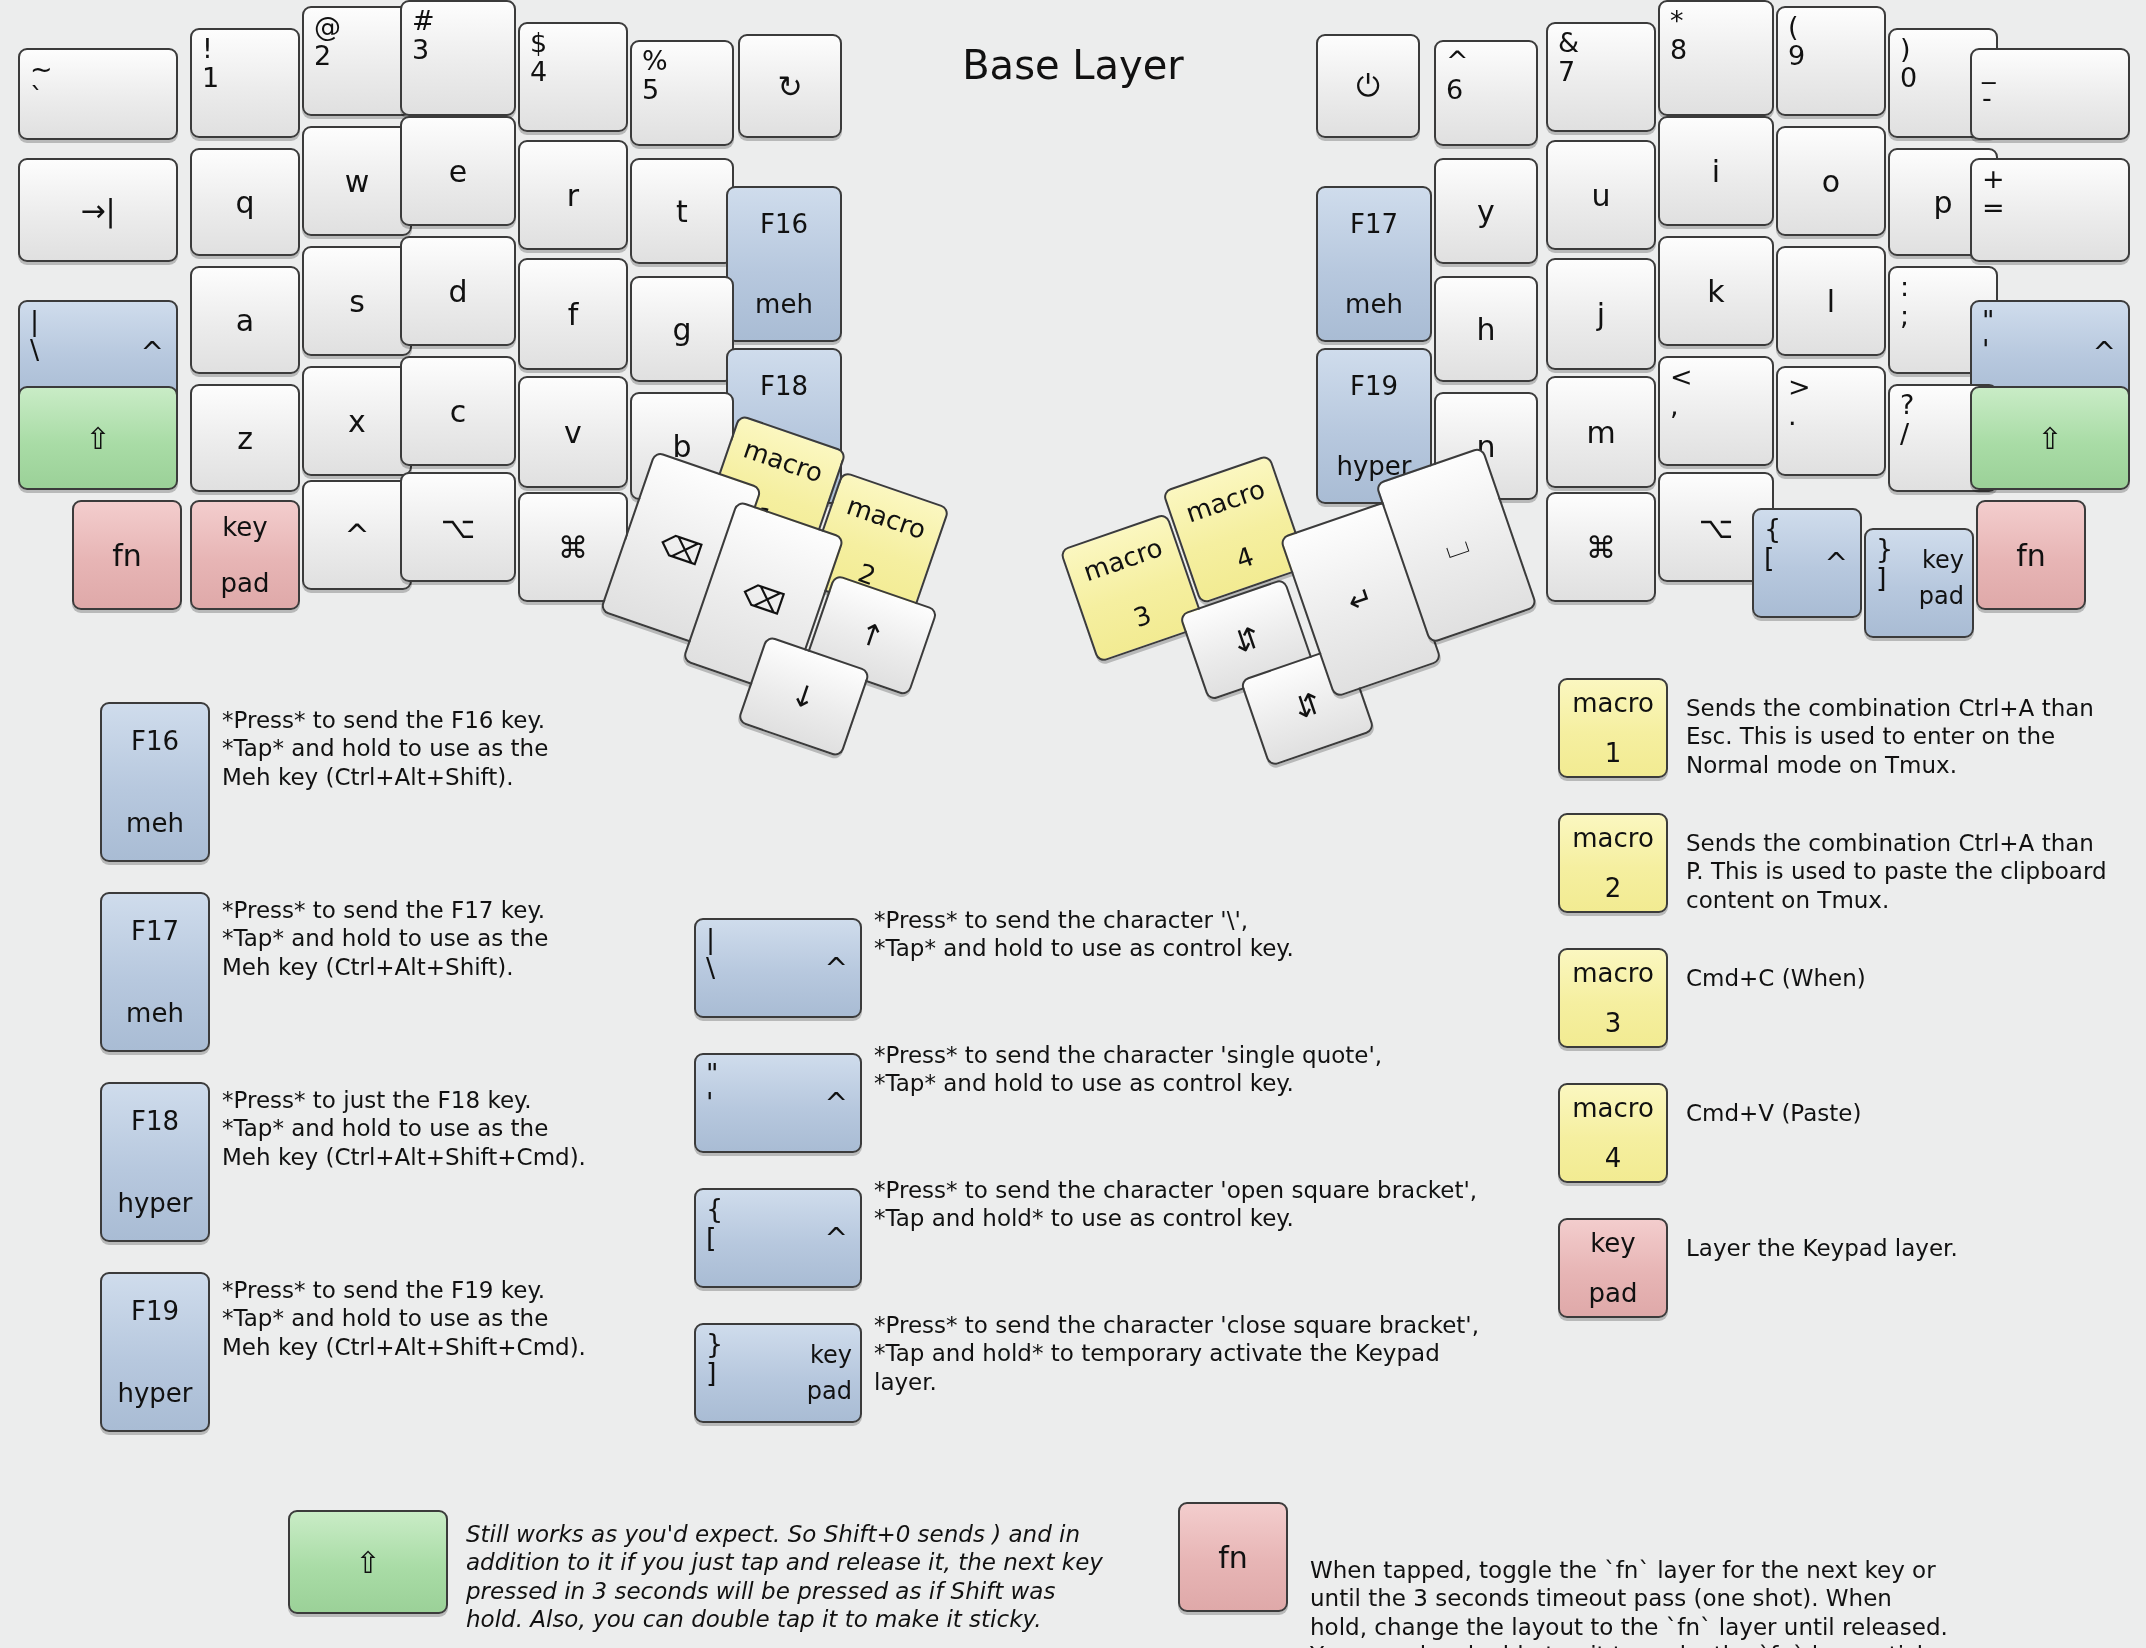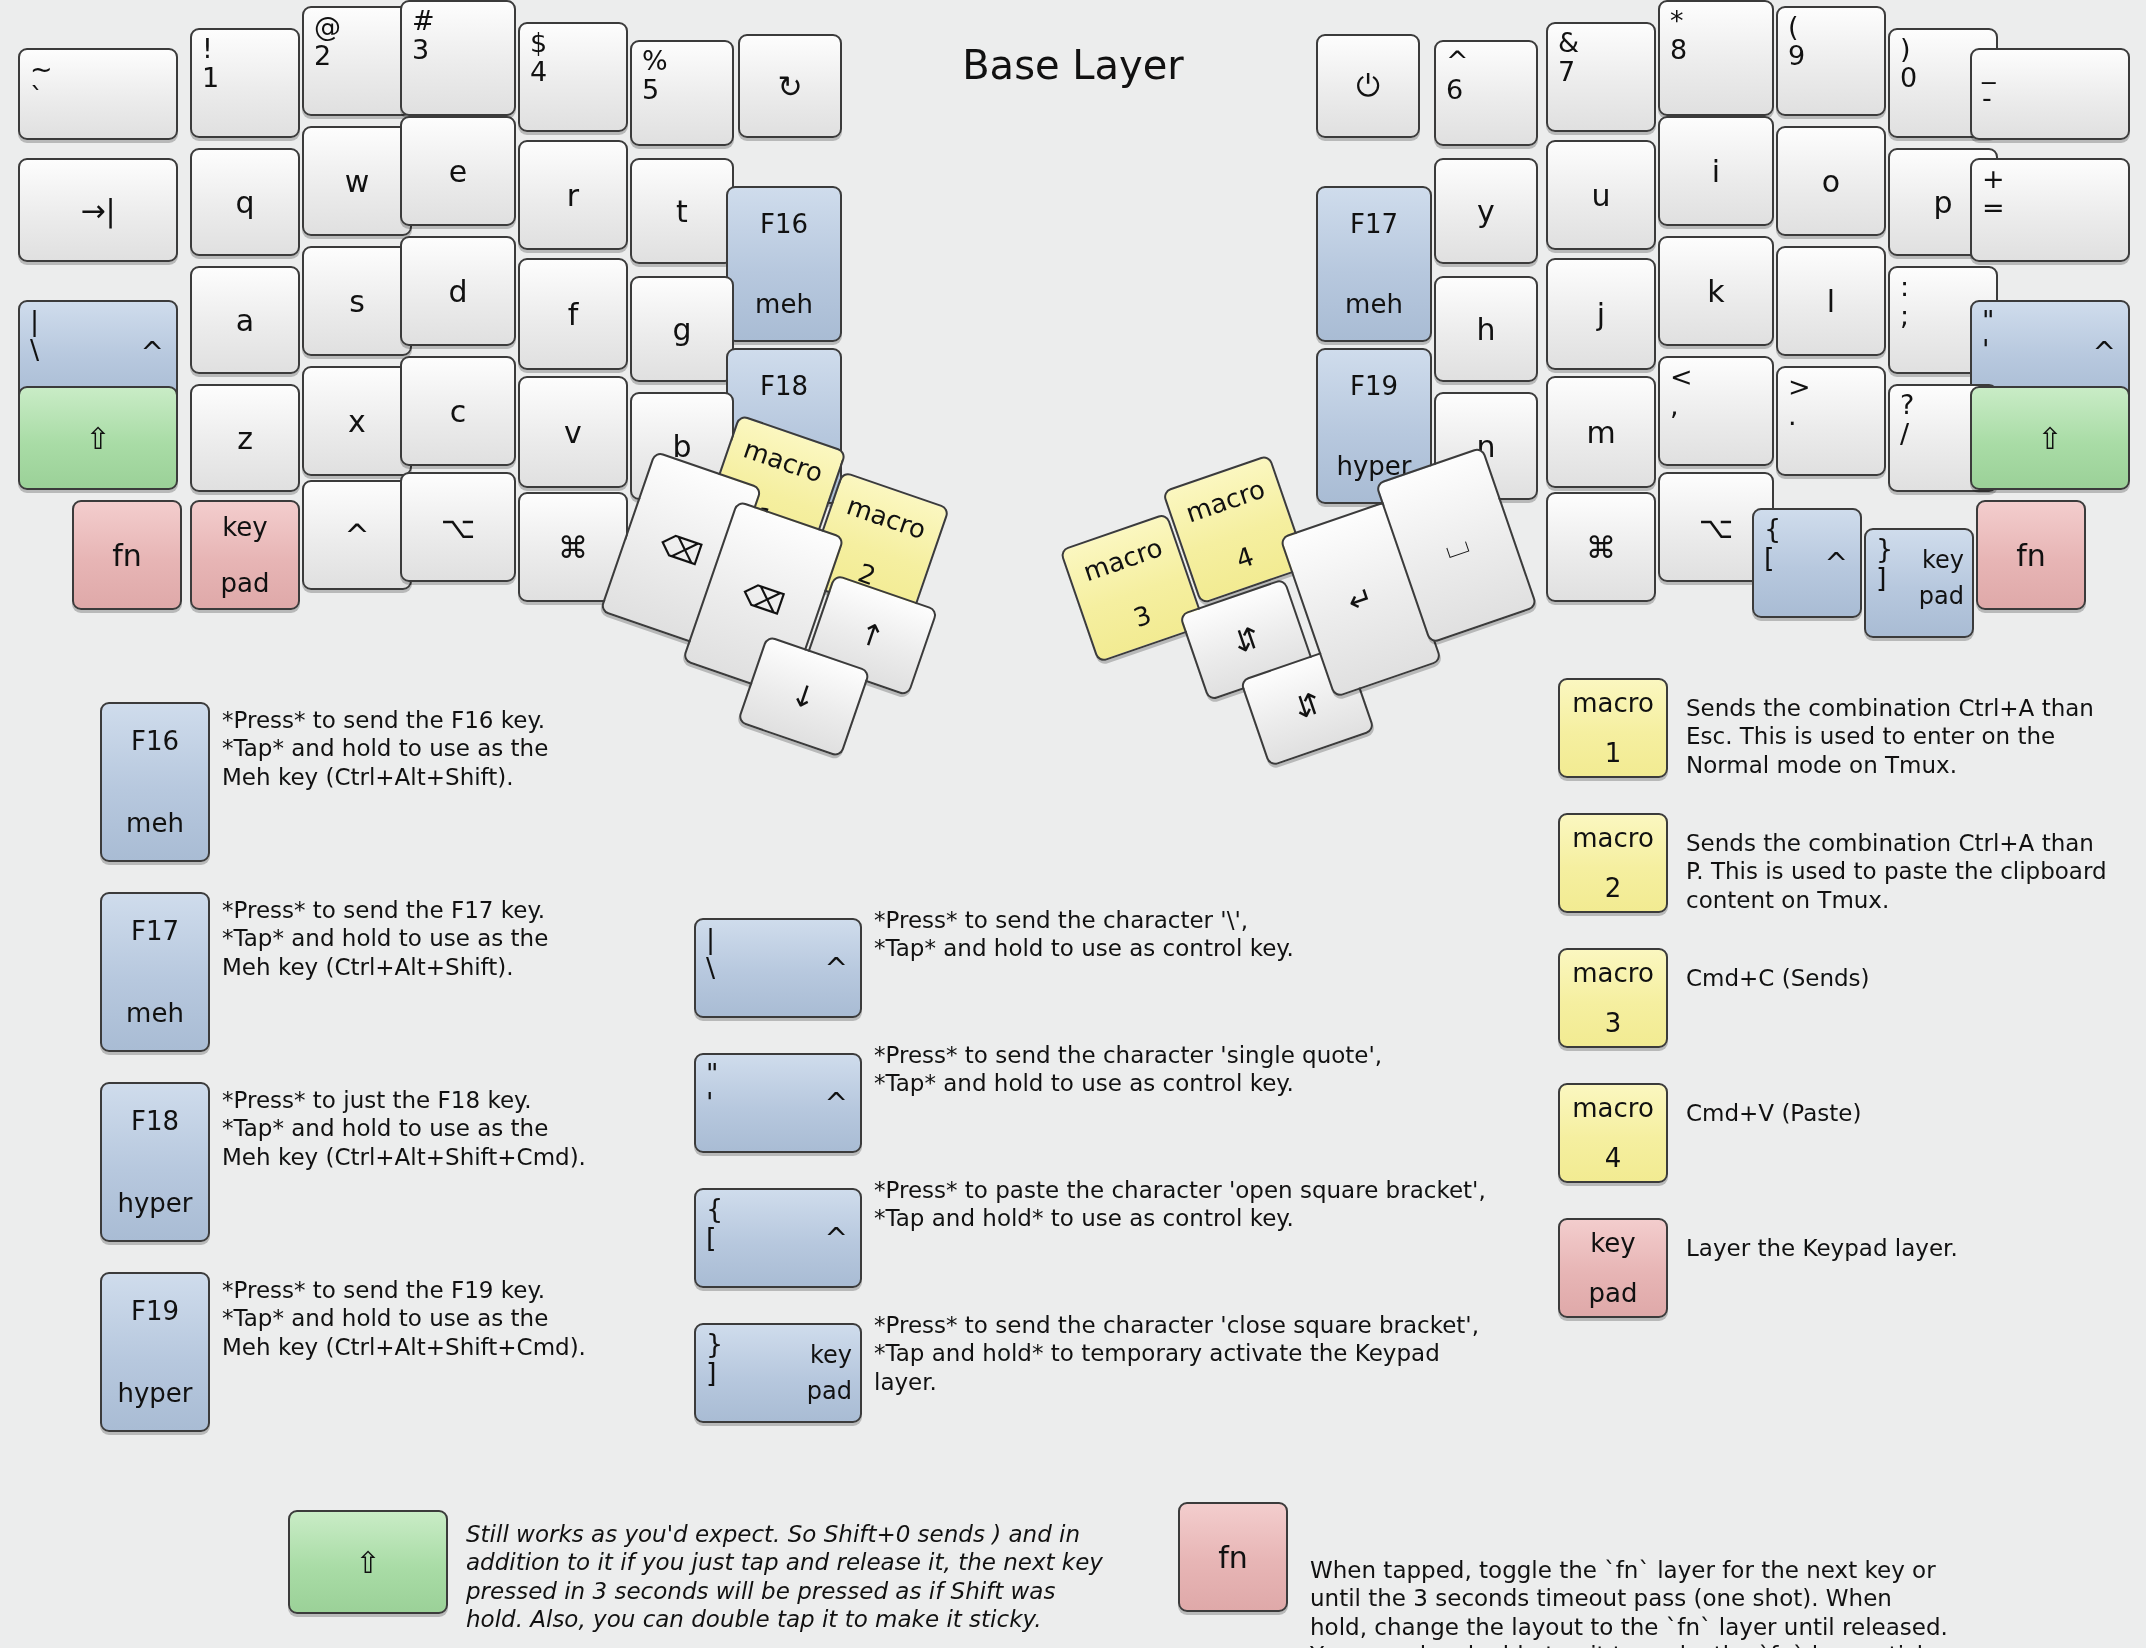--- a/index.html
+++ b/index.html
@@ -369,21 +369,21 @@
       <span class="bl">'</span>
       <span class="tr">^</span>
     </div>
     <div class="legend-text" style="left: 874px; top: 1041px; white-space: pre;">*Press* to send the character 'single quote',
 *Tap* and hold to use as control key.</div>
     <div class="key blue" style="left: 694px; top: 1160px; width: 168px; height: 100px;">
       <span class="tl">{</span>
       <span class="bl">[</span>
       <span class="tr">^</span>
     </div>
-    <div class="legend-text" style="left: 874px; top: 1176px; white-space: pre;">*Press* to paste the character 'open square bracket',
+    <div class="legend-text" style="left: 874px; top: 1176px; white-space: pre;">*Press* to send the character 'open square bracket',
 *Tap and hold* to use as control key.</div>
     <div class="key blue" style="left: 694px; top: 1295px; width: 168px; height: 100px;">
       <span class="tl">}</span>
       <span class="bl">]</span>
       <span style="position: absolute; right: 8px; top: 16px; font-size: 24px;">key</span>
       <span style="position: absolute; right: 8px; top: 52px; font-size: 24px;">pad</span>
     </div>
     <div class="legend-text" style="left: 874px; top: 1311px; white-space: pre;">*Press* to send the character 'close square bracket',
 *Tap and hold* to temporary activate the Keypad
 layer.</div>
@@ -400,21 +400,21 @@
       <span class="c-up">macro</span>
       <span class="c-dn">2</span>
     </div>
     <div class="legend-text" style="left: 1686px; top: 829px; white-space: pre;">Sends the combination Ctrl+A than
 P. This is used to paste the clipboard
 content on Tmux.</div>
     <div class="key yellow" style="left: 1558px; top: 948px; width: 110px; height: 100px;">
       <span class="c-up">macro</span>
       <span class="c-dn">3</span>
     </div>
-    <div class="legend-text" style="left: 1686px; top: 964px; white-space: pre;">Cmd+C (Sends)</div>
+    <div class="legend-text" style="left: 1686px; top: 964px; white-space: pre;">Cmd+C (When)</div>
     <div class="key yellow" style="left: 1558px; top: 1083px; width: 110px; height: 100px;">
       <span class="c-up">macro</span>
       <span class="c-dn">4</span>
     </div>
     <div class="legend-text" style="left: 1686px; top: 1099px; white-space: pre;">Cmd+V (Paste)</div>
     <div class="key pink" style="left: 1558px; top: 1218px; width: 110px; height: 100px;">
       <span class="c-up">key</span>
       <span class="c-dn">pad</span>
     </div>
     <div class="legend-text" style="left: 1686px; top: 1234px; white-space: pre;">Layer the Keypad layer.</div>

